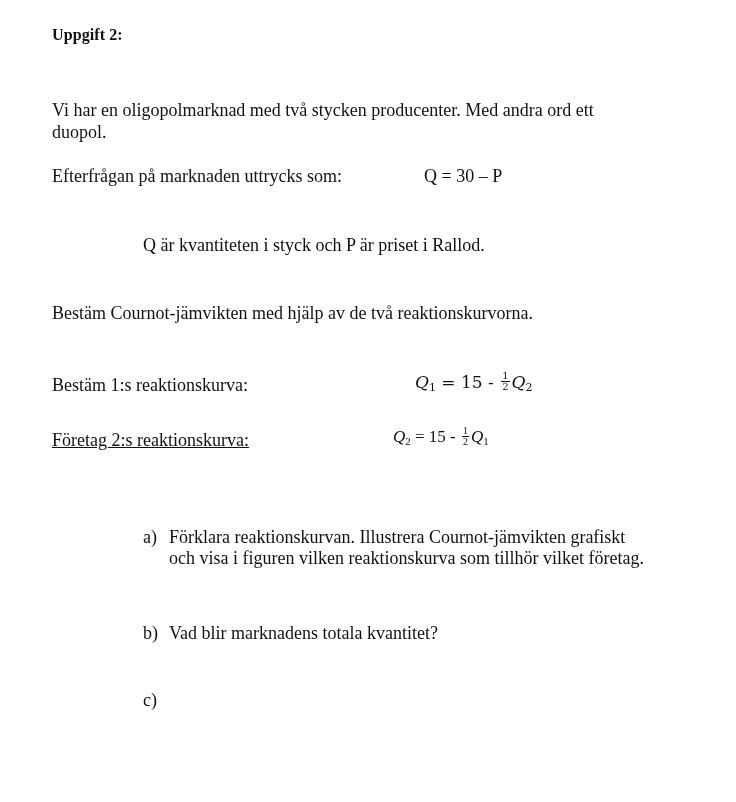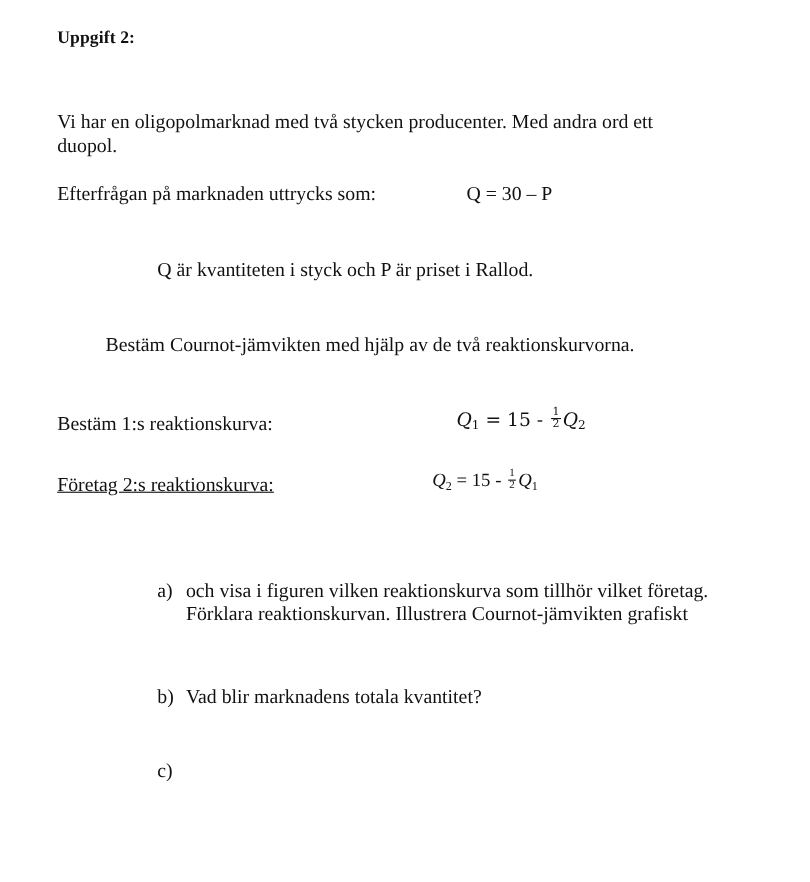--- a/index.html
+++ b/index.html
@@ -53,40 +53,40 @@
   <div class="abs title">Uppgift 2:</div>
 
   <div class="abs txt" style="left:52px; top:100px;">Vi har en oligopolmarknad med två stycken producenter. Med andra ord ett</div>
   <div class="abs txt" style="left:52px; top:122px;text-align:center;">duopol.</div>
 
   <div class="abs txt" style="left:52px; top:166px;">Efterfrågan på marknaden uttrycks som:</div>
   <div class="abs txt" style="left:400px; top:166px;margin-left:24px;">Q = 30 – P</div>
 
   <div class="abs txt" style="left:143px; top:235px;">Q är kvantiteten i styck och P är priset i Rallod.</div>
 
-  <div class="abs txt" style="left:52px; top:303px;margin-left:44px;">Bestäm Cournot-jämvikten med hjälp av de två reaktionskurvorna.</div>
+  <div class="abs txt" style="left:52px; top:303px;">Bestäm Cournot-jämvikten med hjälp av de två reaktionskurvorna.</div>
 
   <div class="abs txt" style="left:52px; top:375px;">Bestäm 1:s reaktionskurva:</div>
   <div class="abs math" style="left:415px; top:372px;">
     <span class="var">Q</span><sub>1</sub>
     <span>= 15 -</span>
     <span class="frac"><span class="num">1</span><span class="den">2</span></span><span class="var">Q</span><sub>2</sub>
   </div>
 
   <div class="abs txt" style="left:52px; top:430px;text-decoration:underline;">Företag 2:s reaktionskurva:</div>
   <div class="abs math" style="left:393px; top:427px;font-family:Liberation Serif, serif;">
     <span class="var">Q</span><sub>2</sub>
     <span>= 15 -</span>
     <span class="frac"><span class="num">1</span><span class="den">2</span></span><span class="var">Q</span><sub>1</sub>
   </div>
 
   <div class="abs list-item" style="left:143px; top:527px;">
     <span class="marker">a)</span><span class="body">
+      <span style="display:block;">Förklara reaktionskurvan. Illustrera Cournot-jämvikten grafiskt</span>
       <span style="display:block;">och visa i figuren vilken reaktionskurva som tillhör vilket företag.</span>
-      <span style="display:block;">Förklara reaktionskurvan. Illustrera Cournot-jämvikten grafiskt</span>
     </span>
   </div>
 
   <div class="abs list-item" style="left:143px; top:623px;">
     <span class="marker">b)</span><span class="body">
       <span style="display:block;">Vad blir marknadens totala kvantitet?</span>
     </span>
   </div>
 
   <div class="abs list-item" style="left:143px; top:690px;">

